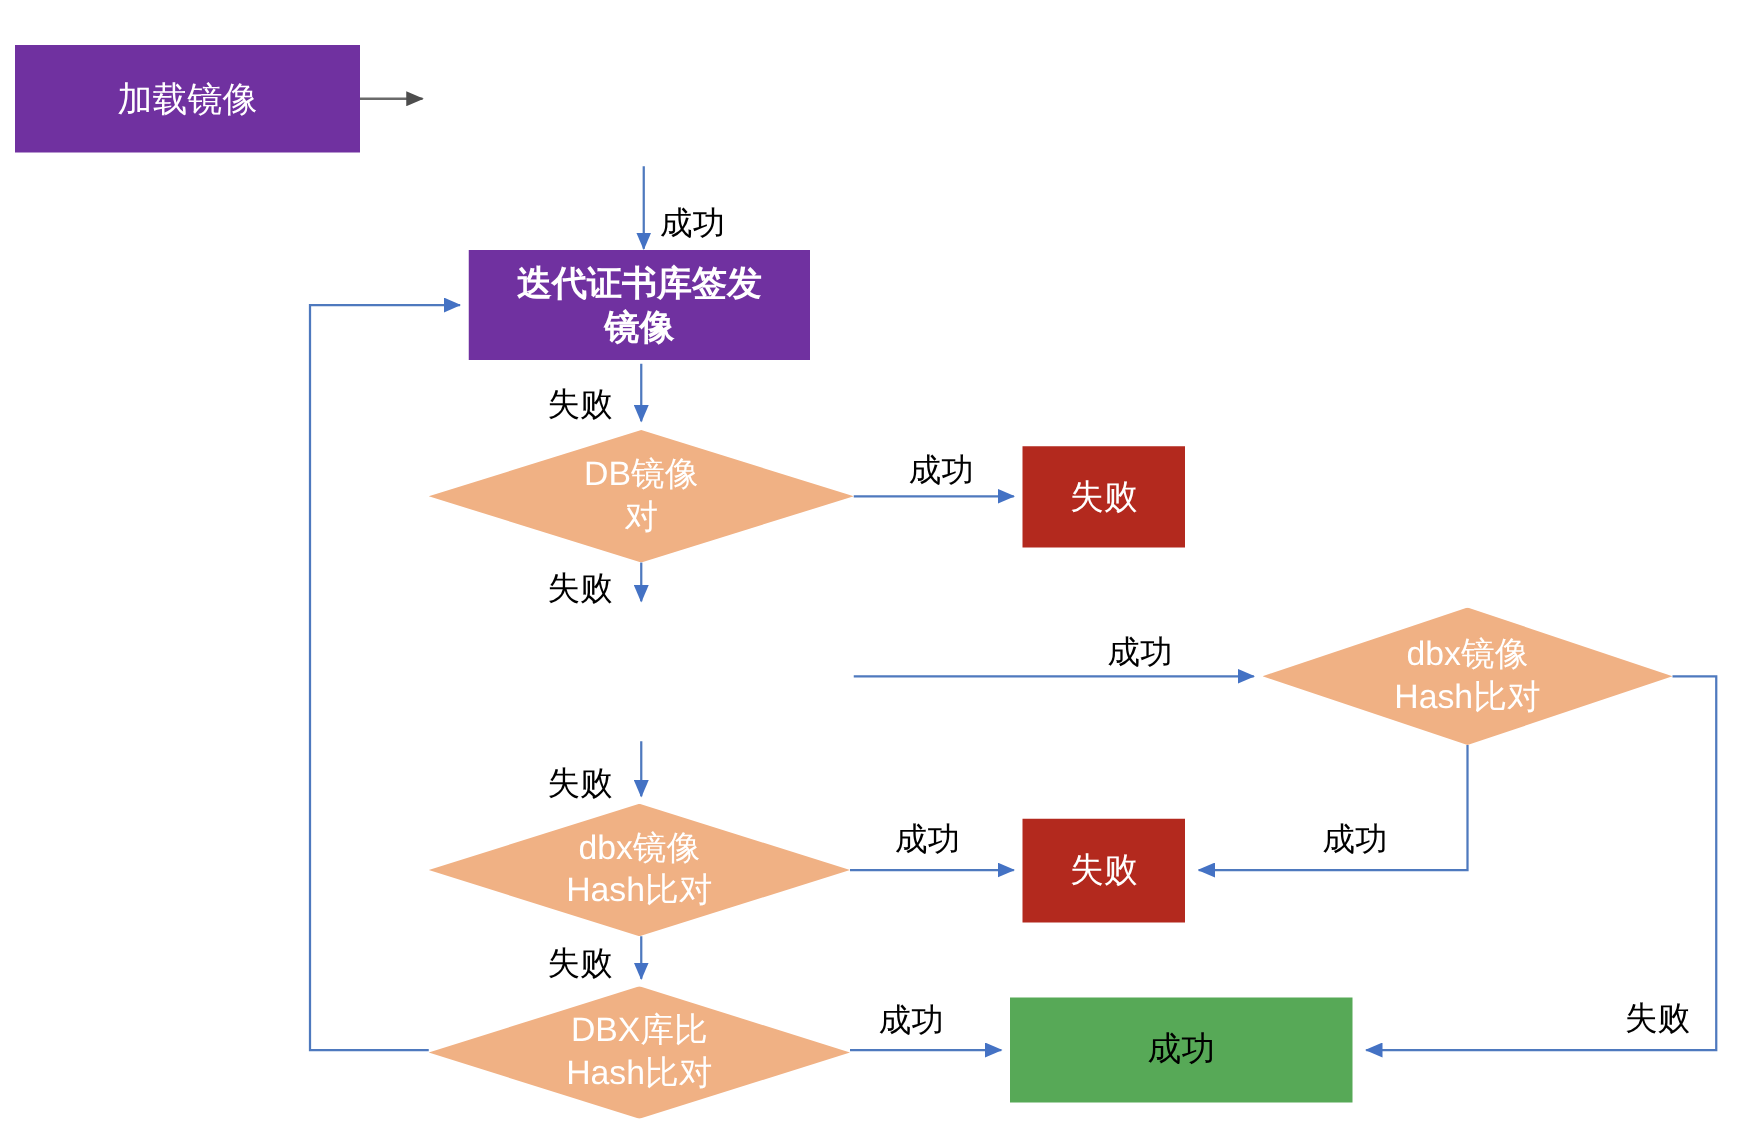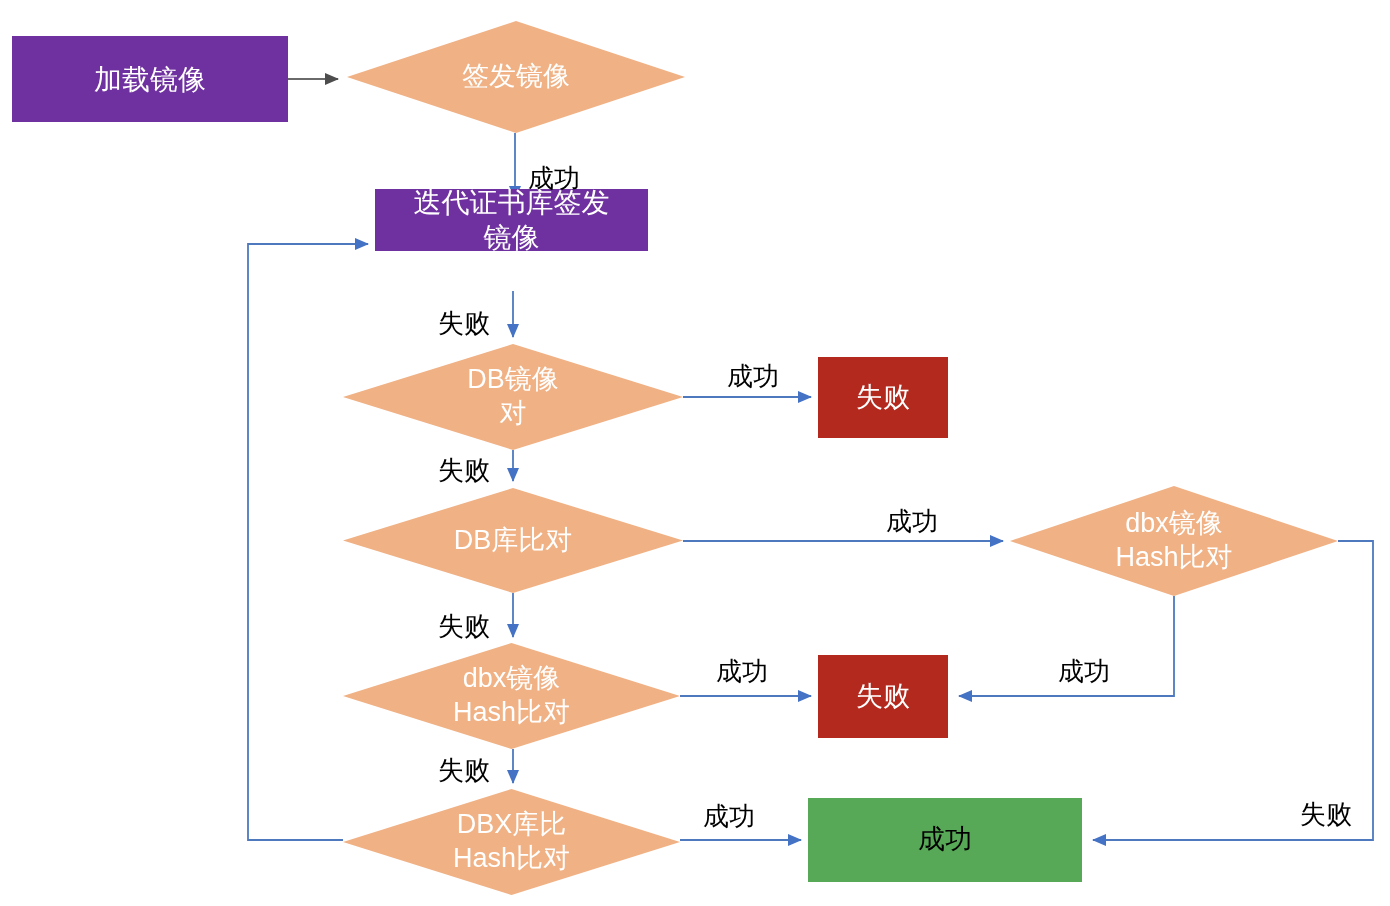--- a/index.html
+++ b/index.html
@@ -82,37 +82,31 @@
     <polyline points="513,749 513,783" fill="none" stroke="#4E79BE" stroke-width="1.8" marker-end="url(#arrow-blue)"></polyline>
     <polyline points="680,840 801,840" fill="none" stroke="#4E79BE" stroke-width="1.8" marker-end="url(#arrow-blue)"></polyline>
     <polyline points="1338,541 1373,541 1373,840 1093,840" fill="none" stroke="#4E79BE" stroke-width="1.8" marker-end="url(#arrow-blue)"></polyline>
     <polyline points="343,840 248,840 248,244 368,244" fill="none" stroke="#4E79BE" stroke-width="1.8" marker-end="url(#arrow-blue)"></polyline>
   </svg>
 
   <div class="node process" style="left:12px; top:36px; width:276px; height:86px;">
     <span>加载镜像</span>
   </div>
 
-  <div class="node decision" style="left:347px; top:21px; width:338px; height:112px;">
-    <span>签发镜像</span>
-  </div>
 
-  <div class="node process" style="left:375px; top:189px; width:273px; height:62px;">
+  <div class="node process" style="left:375px; top:200px; width:273px; height:88px;font-weight:bold;">
     <span>迭代证书库签发</span>
     <span>镜像</span>
   </div>
 
   <div class="node decision" style="left:343px; top:344px; width:340px; height:106px;">
     <span>DB镜像</span>
     <span>对</span>
   </div>
 
-  <div class="node decision" style="left:343px; top:488px; width:340px; height:105px;">
-    <span>DB库比对</span>
-  </div>
 
   <div class="node decision" style="left:1010px; top:486px; width:328px; height:110px;">
     <span>dbx镜像</span>
     <span>Hash比对</span>
   </div>
 
   <div class="node decision" style="left:343px; top:643px; width:337px; height:106px;">
     <span>dbx镜像</span>
     <span>Hash比对</span>
   </div>

